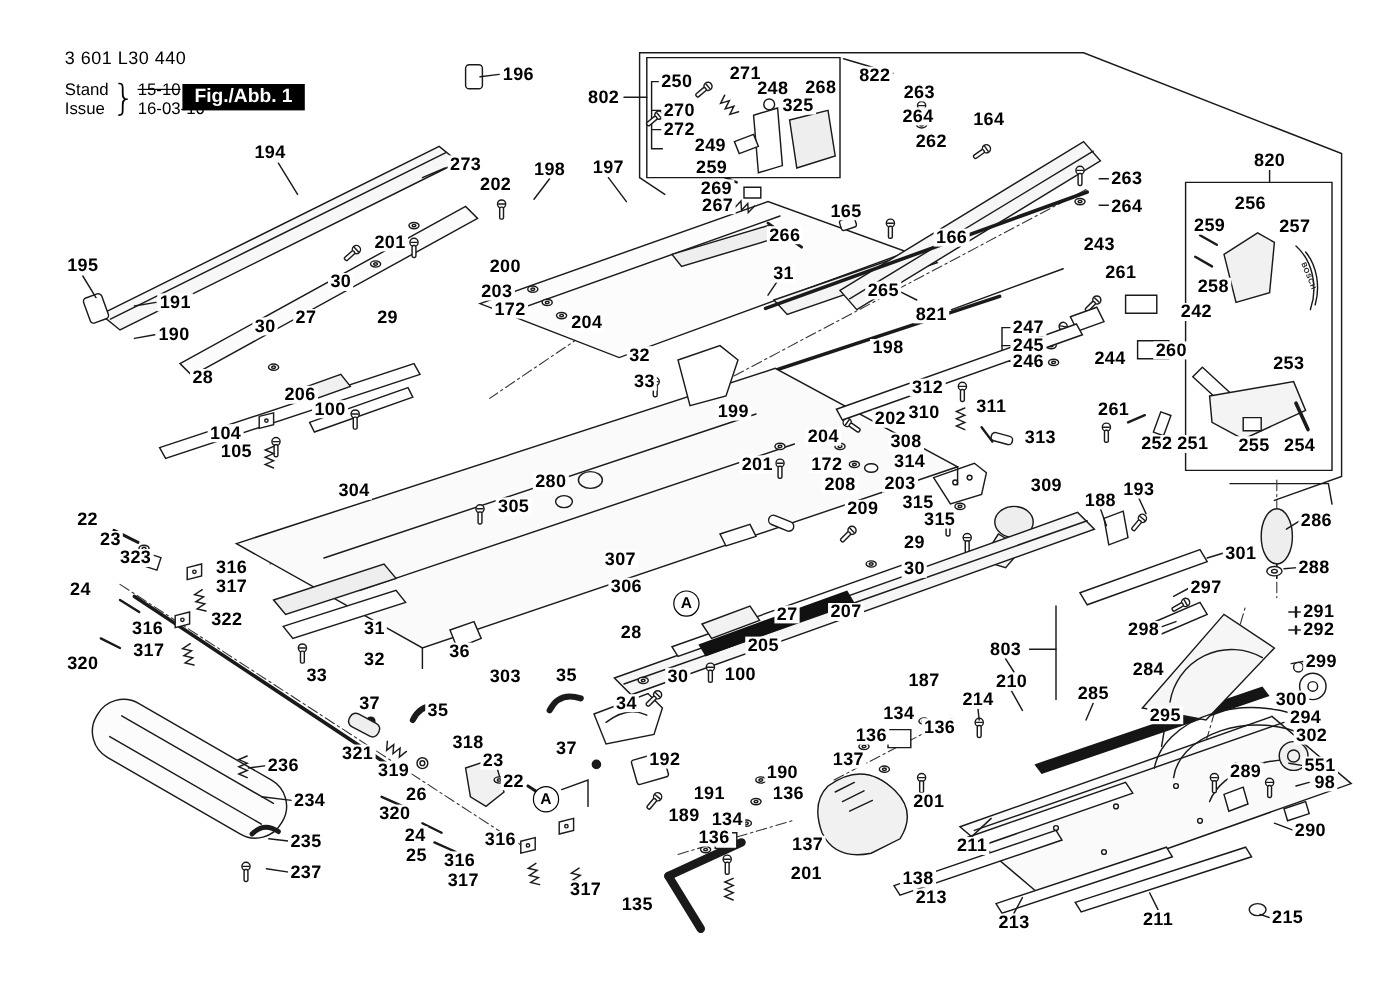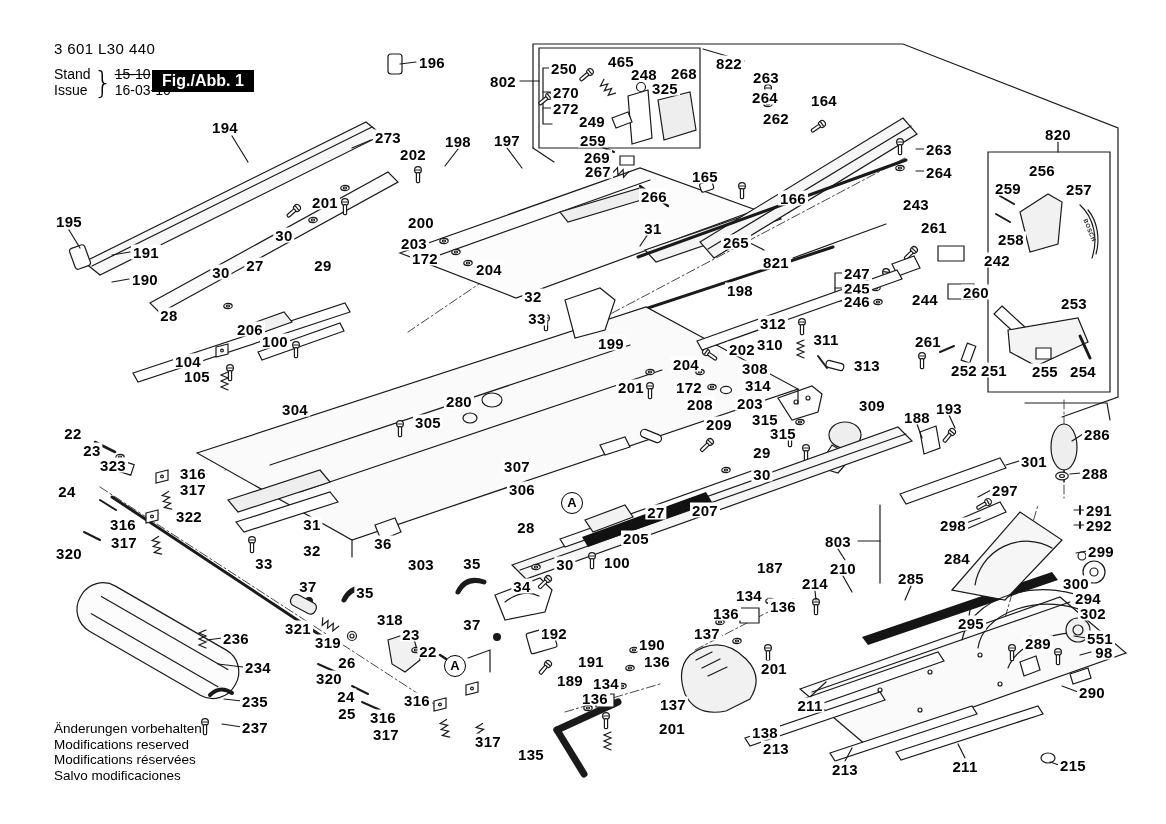--- a/index.html
+++ b/index.html
@@ -356,39 +356,33 @@
       </div>
       <span class="brace">}</span>
       <div class="di-col">
         <span class="old-date">15-10</span>
         <span>16-03-10</span>
       </div>
     </div>
   </div>
   <div id="fig-box">Fig./Abb. 1</div>
 
-  <div id="footer">
-    <div>Änderungen vorbehalten</div>
-    <div>Modifications reserved</div>
-    <div>Modifications réservées</div>
-    <div>Salvo modificaciones</div>
-  </div>
 
   <div id="brand-text">BOSCH</div>
 
   <div id="callout-layer">
       <div class="callout" style="left: 432px; top: 62px;">196</div>
       <div class="callout" style="left: 225px; top: 127px;">194</div>
       <div class="callout" style="left: 388px; top: 137px;">273</div>
       <div class="callout" style="left: 413px; top: 154px;">202</div>
       <div class="callout" style="left: 458px; top: 141px;">198</div>
       <div class="callout" style="left: 507px; top: 140px;">197</div>
       <div class="callout" style="left: 503px; top: 81px;">802</div>
       <div class="callout" style="left: 564px; top: 68px;">250</div>
-      <div class="callout" style="left: 621px; top: 61px;">465</div>
+      <div class="callout" style="left: 621px; top: 61px;">271</div>
       <div class="callout" style="left: 644px; top: 74px;">248</div>
       <div class="callout" style="left: 684px; top: 73px;">268</div>
       <div class="callout" style="left: 729px; top: 63px;">822</div>
       <div class="callout" style="left: 665px; top: 88px;">325</div>
       <div class="callout" style="left: 766px; top: 77px;">263</div>
       <div class="callout" style="left: 765px; top: 97px;">264</div>
       <div class="callout" style="left: 824px; top: 100px;">164</div>
       <div class="callout" style="left: 566px; top: 92px;">270</div>
       <div class="callout" style="left: 566px; top: 108px;">272</div>
       <div class="callout" style="left: 592px; top: 121px;">249</div>
@@ -527,21 +521,21 @@
       <div class="callout" style="left: 749px; top: 595px;">134</div>
       <div class="callout" style="left: 783px; top: 606px;">136</div>
       <div class="callout" style="left: 726px; top: 613px;">136</div>
       <div class="callout" style="left: 707px; top: 633px;">137</div>
       <div class="callout" style="left: 774px; top: 668px;">201</div>
       <div class="callout" style="left: 770px; top: 567px;">187</div>
       <div class="callout" style="left: 838px; top: 541px;">803</div>
       <div class="callout" style="left: 843px; top: 568px;">210</div>
       <div class="callout" style="left: 815px; top: 583px;">214</div>
       <div class="callout" style="left: 911px; top: 578px;">285</div>
-      <div class="callout" style="left: 971px; top: 596px; margin-top: 27px;">295</div>
+      <div class="callout" style="left: 971px; top: 596px;">295</div>
       <div class="callout" style="left: 810px; top: 705px;">211</div>
       <div class="callout" style="left: 845px; top: 769px;">213</div>
       <div class="callout" style="left: 965px; top: 766px;">211</div>
       <div class="callout" style="left: 1073px; top: 765px;">215</div>
       <div class="callout" style="left: 1097px; top: 434px;">286</div>
       <div class="callout" style="left: 1034px; top: 461px;">301</div>
       <div class="callout" style="left: 1095px; top: 473px;">288</div>
       <div class="callout" style="left: 1005px; top: 490px;">297</div>
       <div class="callout" style="left: 953px; top: 525px;">298</div>
       <div class="callout" style="left: 1099px; top: 510px;">291</div>

